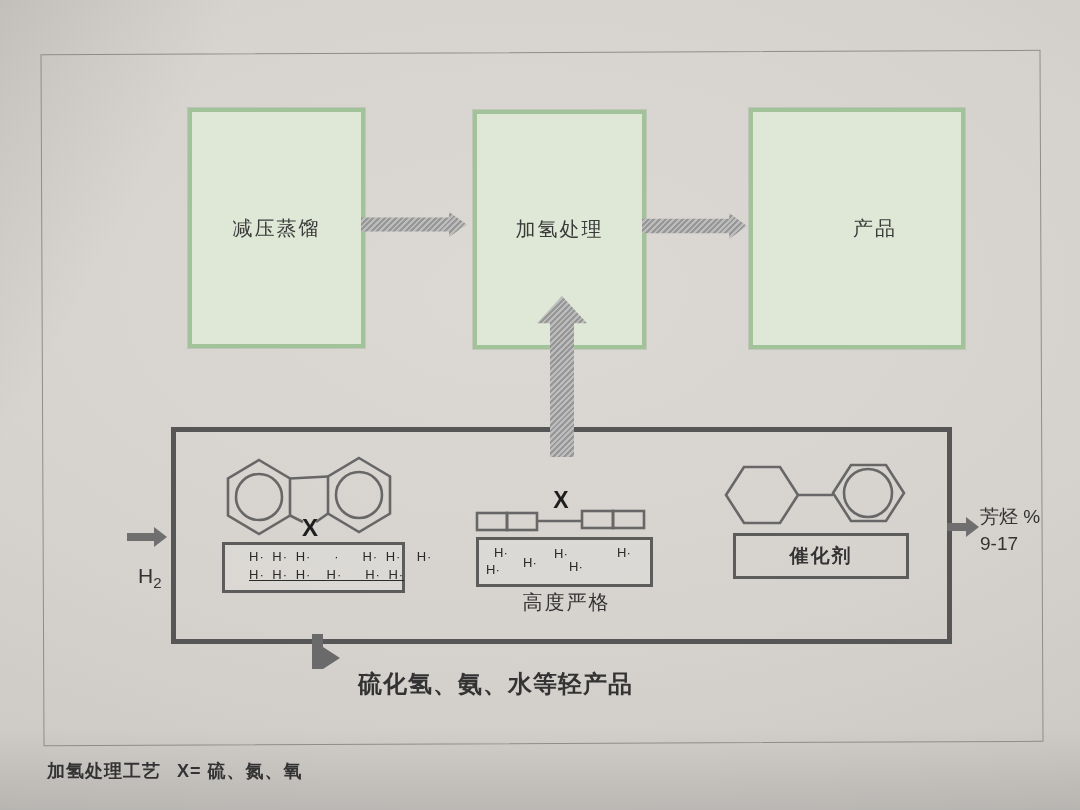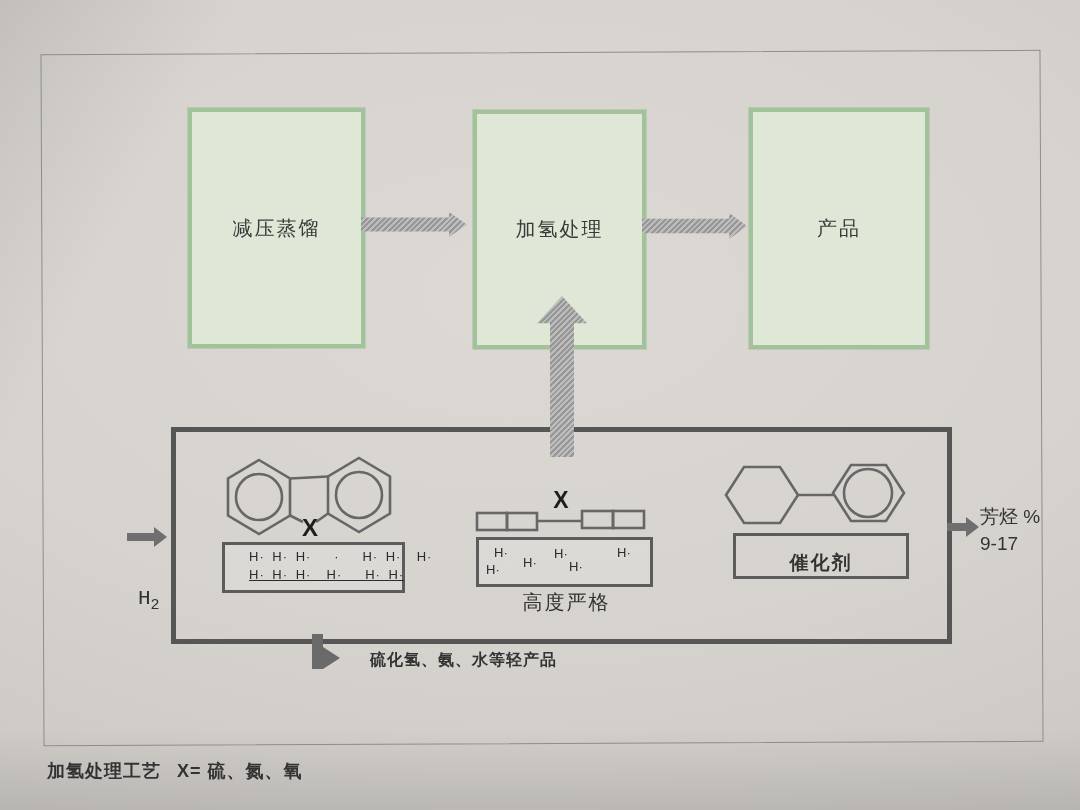--- a/index.html
+++ b/index.html
@@ -24,21 +24,21 @@
   .flow-box{
     position:absolute;
     background:#dfe8d6;
     border:4px solid #a2c399;
     box-shadow:0 0 0 1px rgba(120,150,115,0.25);
     display:flex;align-items:center;justify-content:center;
     font-size:20px;letter-spacing:2px;color:#3a3a3a;
   }
   .flow-box-1{left:188px;top:108px;width:169px;height:232px;}
   .flow-box-2{left:473px;top:110px;width:165px;height:231px;}
-  .flow-box-3{left:749px;top:108px;width:172px;height:233px;}
+  .flow-box-3{left:749px;top:108px;width:172px;height:233px;padding-left:36px;}
   
   .hatch{
     background:repeating-linear-gradient(135deg,#979797 0px,#979797 2px,#bdbdbd 2px,#bdbdbd 4px);
   }
   .arrow-right-1{
     position:absolute;left:361px;top:212px;width:106px;height:25px;
     clip-path:polygon(0% 22%,83% 22%,83% 0%,100% 50%,83% 100%,83% 78%,0% 78%);
   }
   .arrow-right-2{
     position:absolute;left:642px;top:213px;width:105px;height:26px;
@@ -48,21 +48,21 @@
     position:absolute;left:537px;top:296px;width:50px;height:161px;z-index:6;
     clip-path:polygon(50% 0%,100% 17%,74% 17%,74% 100%,26% 100%,26% 17%,0% 17%);
   }
   
   .reactor-box{
     position:absolute;left:171px;top:427px;width:771px;height:207px;
     border:5px solid #565656;background:transparent;
   }
   .side-label{position:absolute;font-size:19px;color:#333;line-height:28px;}
   .feed-label{left:86px;top:472px;}
-  .h2-label{left:138px;top:585px;font-size:21px;font-family:Liberation Mono, monospace;}
+  .h2-label{left:138px;top:562px;font-size:21px;}
   .h2-label sub{font-size:15px;}
   .out-label{left:980px;top:503px;line-height:27px;}
   .arrow-in-shaft{position:absolute;left:127px;top:533px;width:27px;height:8px;background:#6f6f6f;}
   .arrow-in-head{position:absolute;left:154px;top:527px;width:0;height:0;
     border-left:13px solid #6f6f6f;border-top:10px solid transparent;border-bottom:10px solid transparent;}
   .arrow-out-shaft{position:absolute;left:947px;top:523px;width:19px;height:8px;background:#6f6f6f;}
   .arrow-out-head{position:absolute;left:966px;top:517px;width:0;height:0;
     border-left:13px solid #6f6f6f;border-top:10px solid transparent;border-bottom:10px solid transparent;}
   
   .mol{position:absolute;}
@@ -75,29 +75,29 @@
   .h-box-left{left:222px;top:542px;width:177px;height:45px;}
   .h-box-left .row{position:absolute;left:24px;white-space:pre;letter-spacing:1px;word-spacing:3px;}
   .h-box-left .row1{top:4px;}
   .h-box-left .row2{top:22px;text-decoration:underline;}
   .h-box-mid{left:476px;top:537px;width:171px;height:44px;}
   .h-box-mid span{position:absolute;}
   .severity-label{position:absolute;left:484px;top:589px;width:165px;text-align:center;
     font-size:20px;font-weight:normal;letter-spacing:2px;color:#333;}
   .catalyst-box{
     position:absolute;left:733px;top:533px;width:170px;height:40px;
-    border:3px solid #5c5c5c;display:flex;align-items:flex-end;justify-content:center;
+    border:3px solid #5c5c5c;display:flex;align-items:center;justify-content:center;
     font-size:19px;font-weight:bold;letter-spacing:2px;color:#333;
   }
   
   .arrow-exit-v{position:absolute;left:312px;top:634px;width:11px;height:35px;background:#6a6a6a;}
   .arrow-exit-head{position:absolute;left:323px;top:647px;width:0;height:0;
     border-left:17px solid #6a6a6a;border-top:11px solid transparent;border-bottom:11px solid transparent;}
-  .light-products{position:absolute;left:358px;top:650px;font-size:16px;font-weight:bold;
-    letter-spacing:1px;color:#333;margin-left:12px;}
+  .light-products{position:absolute;left:358px;top:668px;font-size:24px;font-weight:bold;
+    letter-spacing:1px;color:#333;}
   
   .caption{position:absolute;left:47px;top:759px;font-size:18px;font-weight:bold;color:#333;letter-spacing:1px;}
   .caption .xdef{margin-left:16px;}
 </style>
 </head>
 <body>
 
 <div class="photo">
 
   <div class="paper-border"></div>

